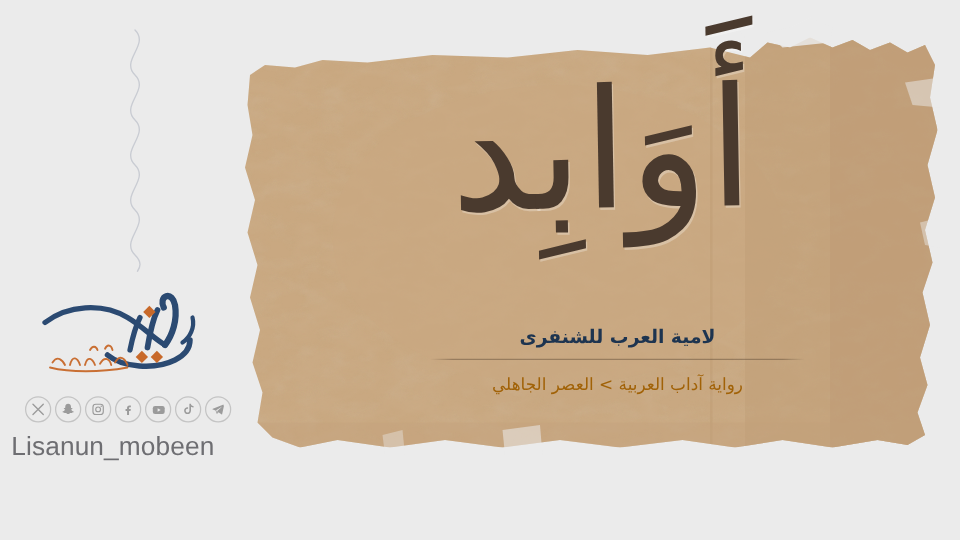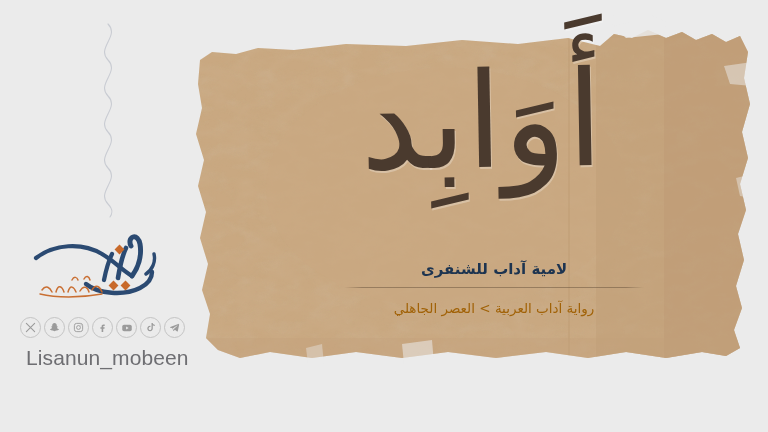--- a/index.html
+++ b/index.html
@@ -64,21 +64,21 @@
     align-items: center;
     justify-content: center;
     box-sizing: border-box;
     background: transparent;
     cursor: pointer;
   }
   .soc svg { display: block; }
 
   #handle {
     position: absolute;
-    left: 26px;
+    left: 9px;
     top: 346px;
     font-size: 21px;
     letter-spacing: .1px;
     color: #6e6e72;
     white-space: nowrap;
   }
 
   
   #paper-wrap {
     position: absolute;
@@ -223,21 +223,21 @@
       </g>
     </svg>
 
     <div id="paper-content">
 
       <div id="headline">
         <span class="glyph">أَوَابِد</span>
       </div>
 
       <div id="meta">
-        <div id="title-line">لامية آداب للشنفرى</div>
+        <div id="title-line">لامية العرب للشنفرى</div>
         <div id="divider"></div>
         <div id="subtitle-line">رواية آداب العربية &gt; العصر الجاهلي</div>
       </div>
 
     </div>
   </div>
 
   <div id="left-panel">
 
     <svg id="squiggle" viewBox="0 0 44 196">

